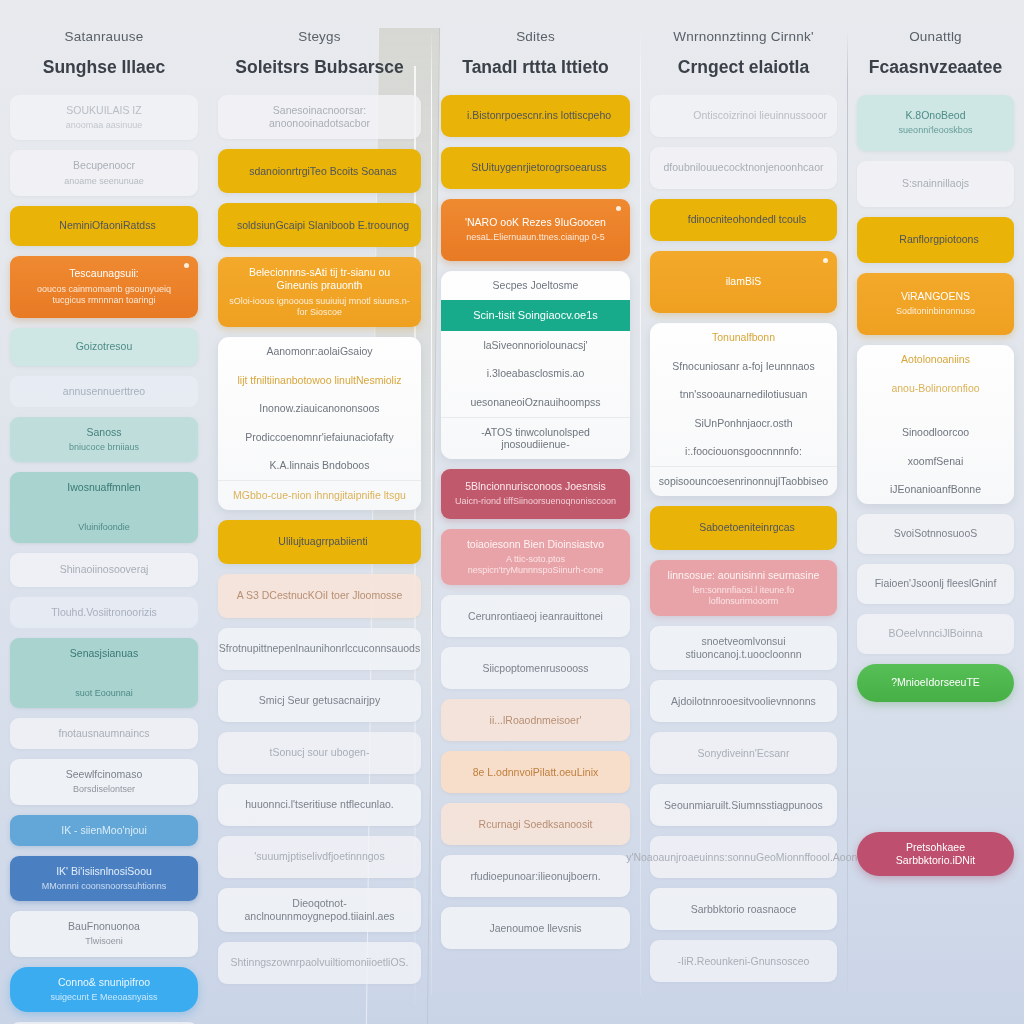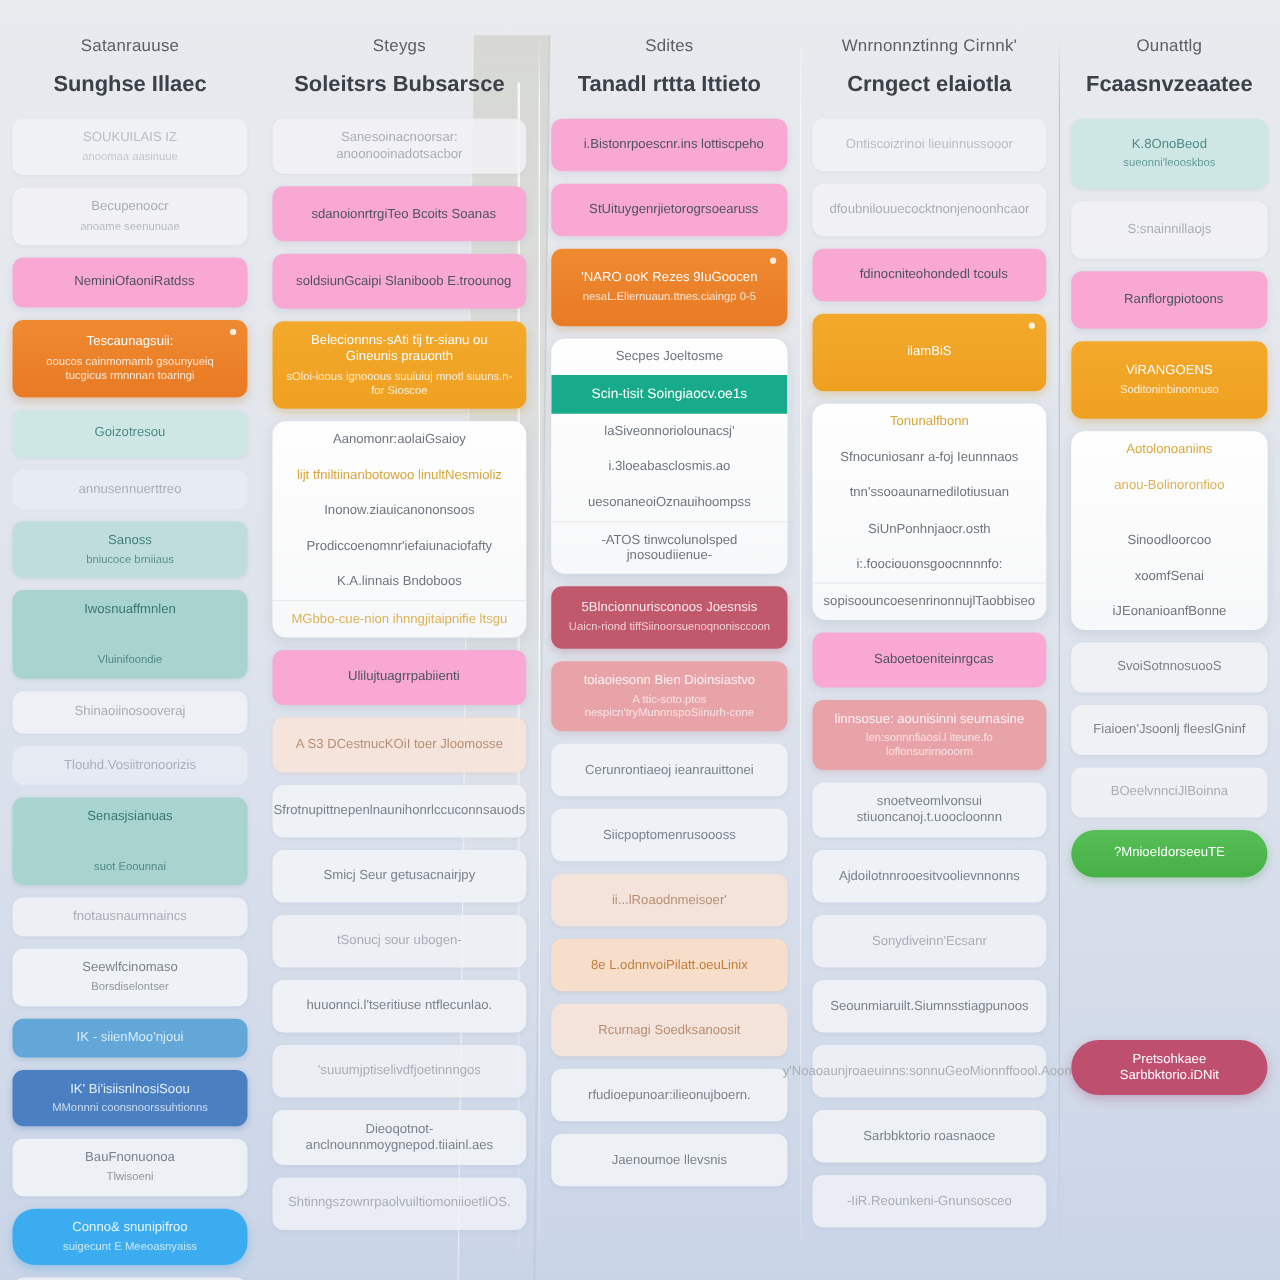--- a/index.html
+++ b/index.html
@@ -130,21 +130,21 @@
     gap: 3px;
     position: relative;
   }
   .card .t1 { font-size: 10.5px; line-height: 1.25; filter: blur(.45px); }
   .card .t2 { font-size: 9px;  line-height: 1.25; opacity: .82; filter: blur(.55px); }
 
   
   .v-ghost   { background: rgba(246,247,249,0.55); color: #b9bdc4; box-shadow: 0 1px 2px rgba(120,130,150,0.05); }
   .v-faint   { background: rgba(243,244,247,0.78); color: #a9aeb6; box-shadow: 0 1px 3px rgba(120,130,150,0.07); }
   .v-soft    { background: rgba(240,242,245,0.92); color: #7c828c; box-shadow: 0 1px 3px rgba(120,130,150,0.10); }
-  .v-white   { background: #f9a8d4; color: #4e545c; box-shadow: 0 2px 6px rgba(110,122,142,0.13); padding-left: 17px; }
+  .v-white   { background: #eab308; color: #4e545c; box-shadow: 0 2px 6px rgba(110,122,142,0.13); padding-left: 17px; }
   .v-orange  { background: linear-gradient(180deg,#ef8a31,#e87a24); color: #fff; box-shadow: 0 3px 7px rgba(190,110,40,0.28); }
   .v-amber   { background: linear-gradient(180deg,#f3a92b,#efa020); color: #fff; box-shadow: 0 3px 7px rgba(200,140,30,0.28); }
   .v-teal-lt { background: #cfe7e4; color: #4d8c88; box-shadow: 0 1px 3px rgba(110,150,150,0.14); }
   .v-teal-md { background: #bfdedb; color: #43807c; box-shadow: 0 1px 3px rgba(110,150,150,0.16); }
   .v-teal-dp { background: #a9d3cf; color: #3a7875; box-shadow: 0 1px 3px rgba(110,150,150,0.18); gap: 28px; }
   .v-green-btn{ background: linear-gradient(180deg,#56bf56,#46b046); color:#fff; box-shadow: 0 3px 8px rgba(70,150,70,0.3); border-radius: 20px; }
   .v-rose-dk { background: #c1596d; color: #fbe9ec; box-shadow: 0 3px 7px rgba(150,60,80,0.22); }
   .v-rose-lt { background: #e8a3a8; color: #fff3f3; box-shadow: 0 2px 6px rgba(180,110,120,0.2); }
   .v-rose-btn{ background: #bf4f6e; color: #fff; border-radius: 22px; box-shadow: 0 3px 9px rgba(150,50,85,0.3); }
   .v-peach   { background: rgba(248,228,216,0.85); color: #b88f73; box-shadow: 0 1px 3px rgba(170,130,110,0.12); }
@@ -378,21 +378,21 @@
         </div>
         <div class="card v-soft" style="min-height: 42px; margin-bottom: 10px;">
           <div class="t1">Jaenoumoe llevsnis</div>
         </div>
       </div>
     </div>
     <div class="column col-3">
       <div class="col-eyebrow">Wnrnonnztinng Cirnnk'</div>
       <div class="col-title">Crngect elaiotla</div>
       <div class="cards">
-        <div class="card v-ghost" style="min-height: 42px; margin-bottom: 10px;">
+        <div class="card v-ghost" style="min-height: 42px; margin-bottom: 10px; align-items: flex-end;">
           <div class="t1">Ontiscoizrinoi lieuinnussooor</div>
         </div>
         <div class="card v-faint" style="min-height: 42px; margin-bottom: 10px; justify-content: center;">
           <div class="t1">dfoubnilouuecocktnonjenoonhcaor</div>
         </div>
         <div class="card v-white" style="min-height: 42px; margin-bottom: 10px;">
           <div class="t1">fdinocniteohondedl tcouls</div>
         </div>
         <div class="card v-amber" style="min-height: 62px; margin-bottom: 10px;">
           <span class="dot"></span>

